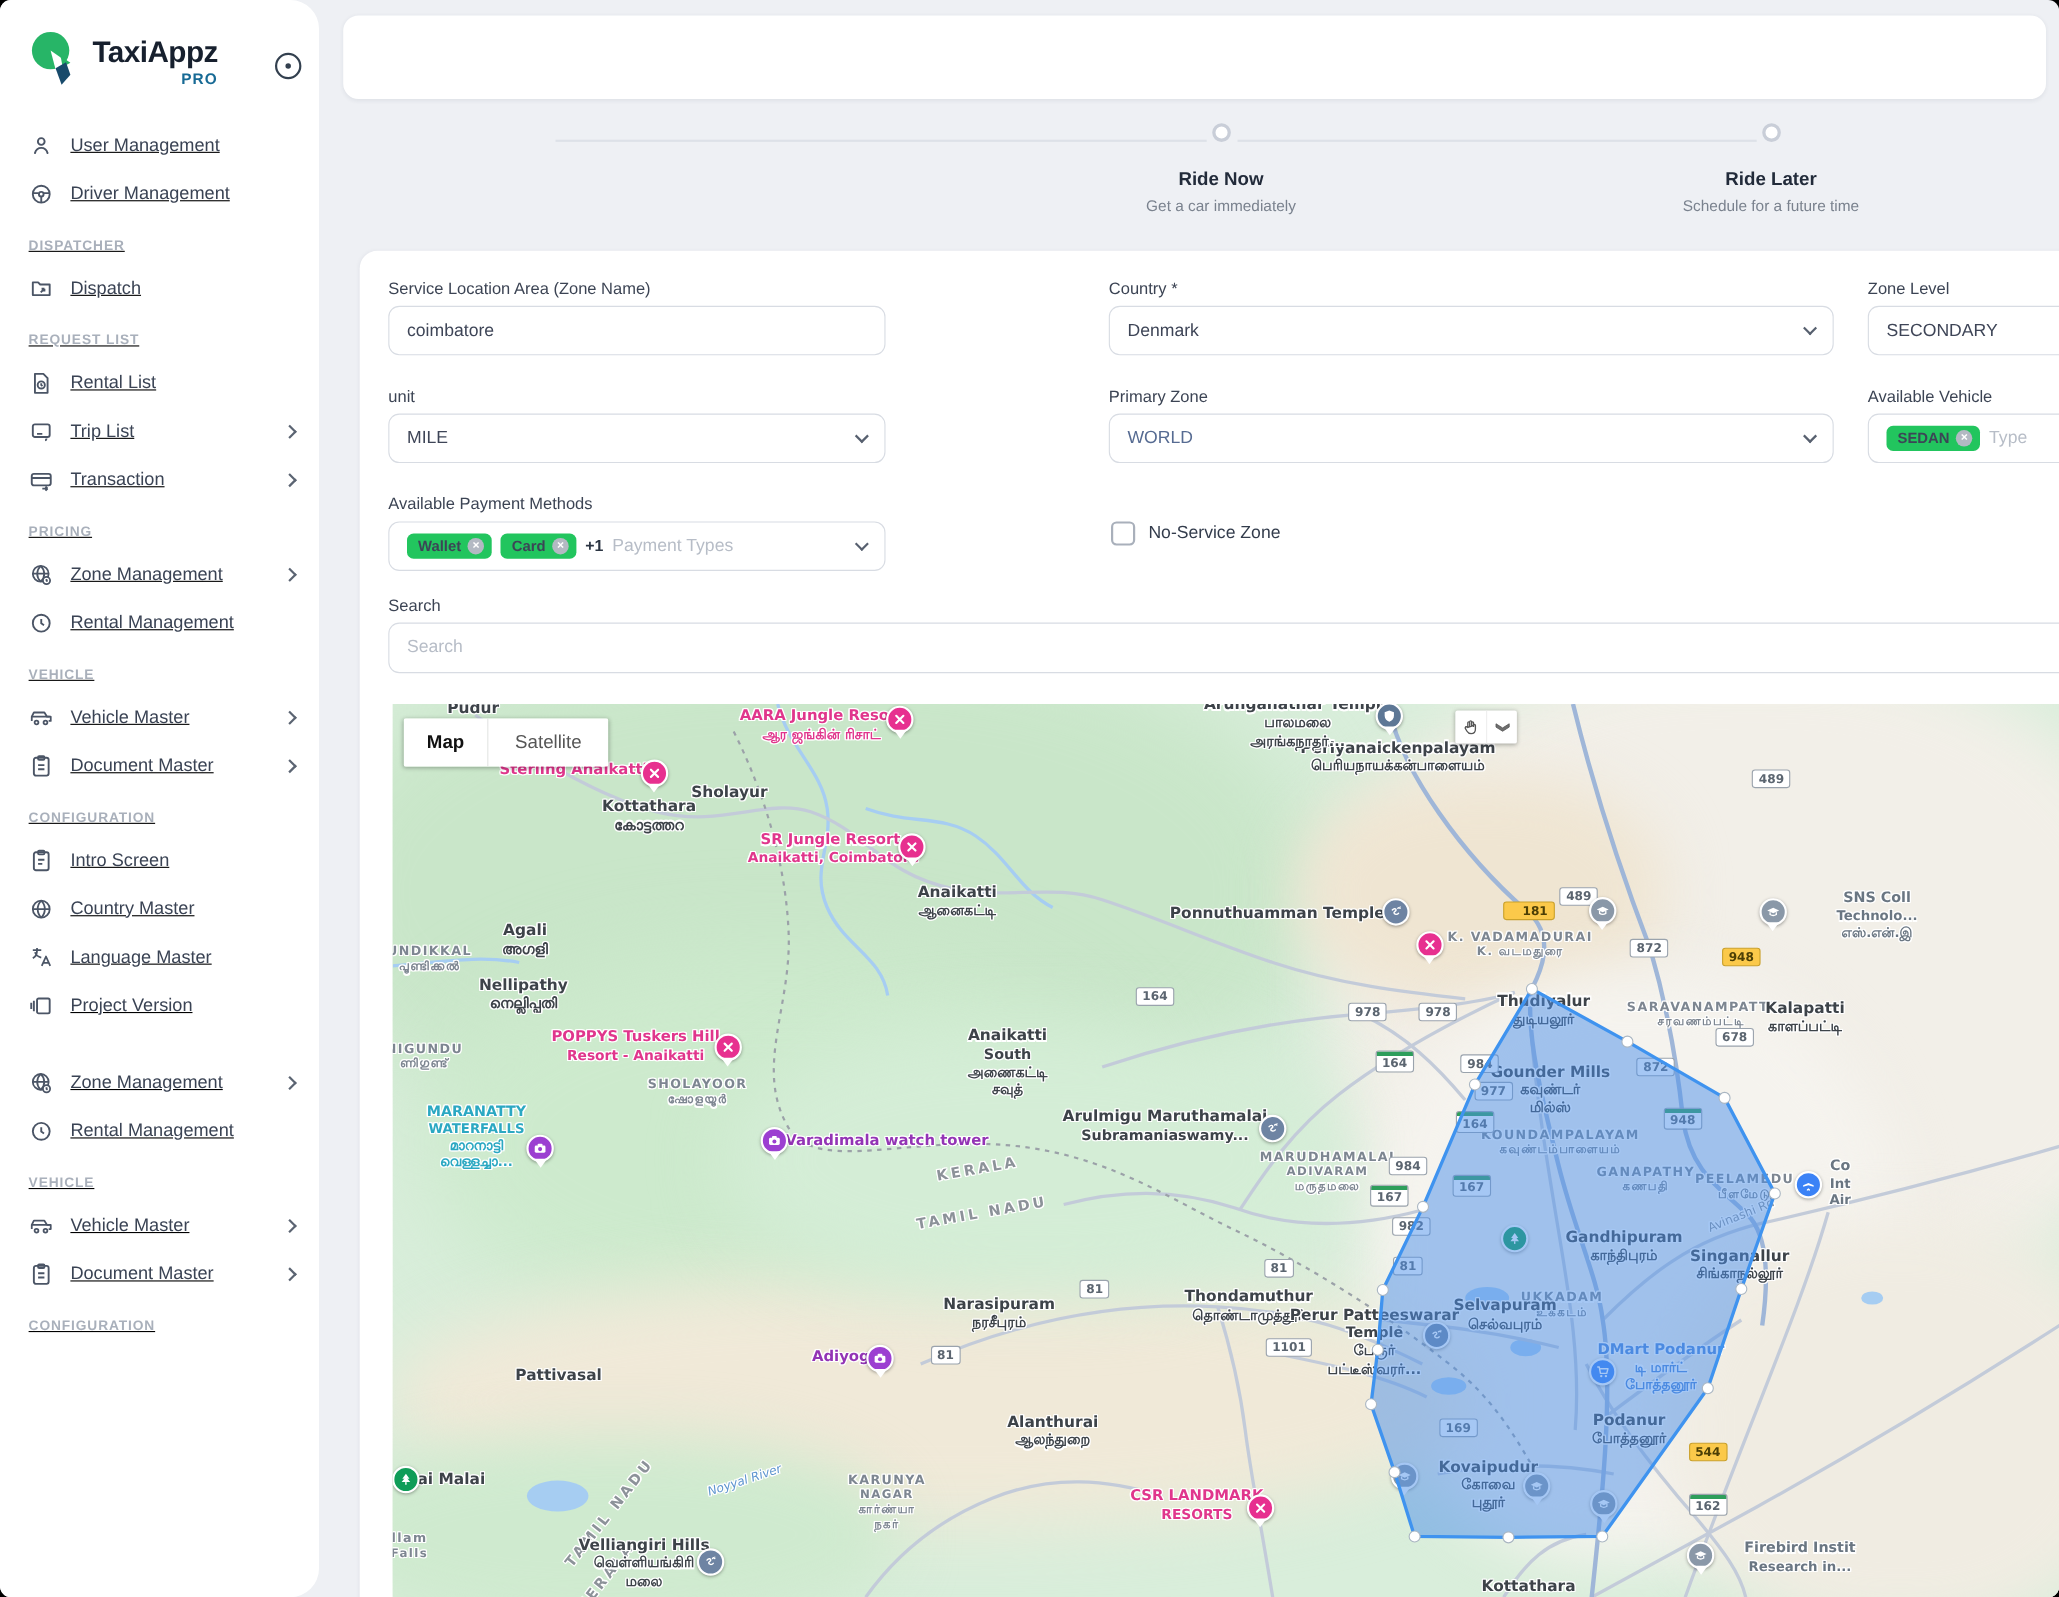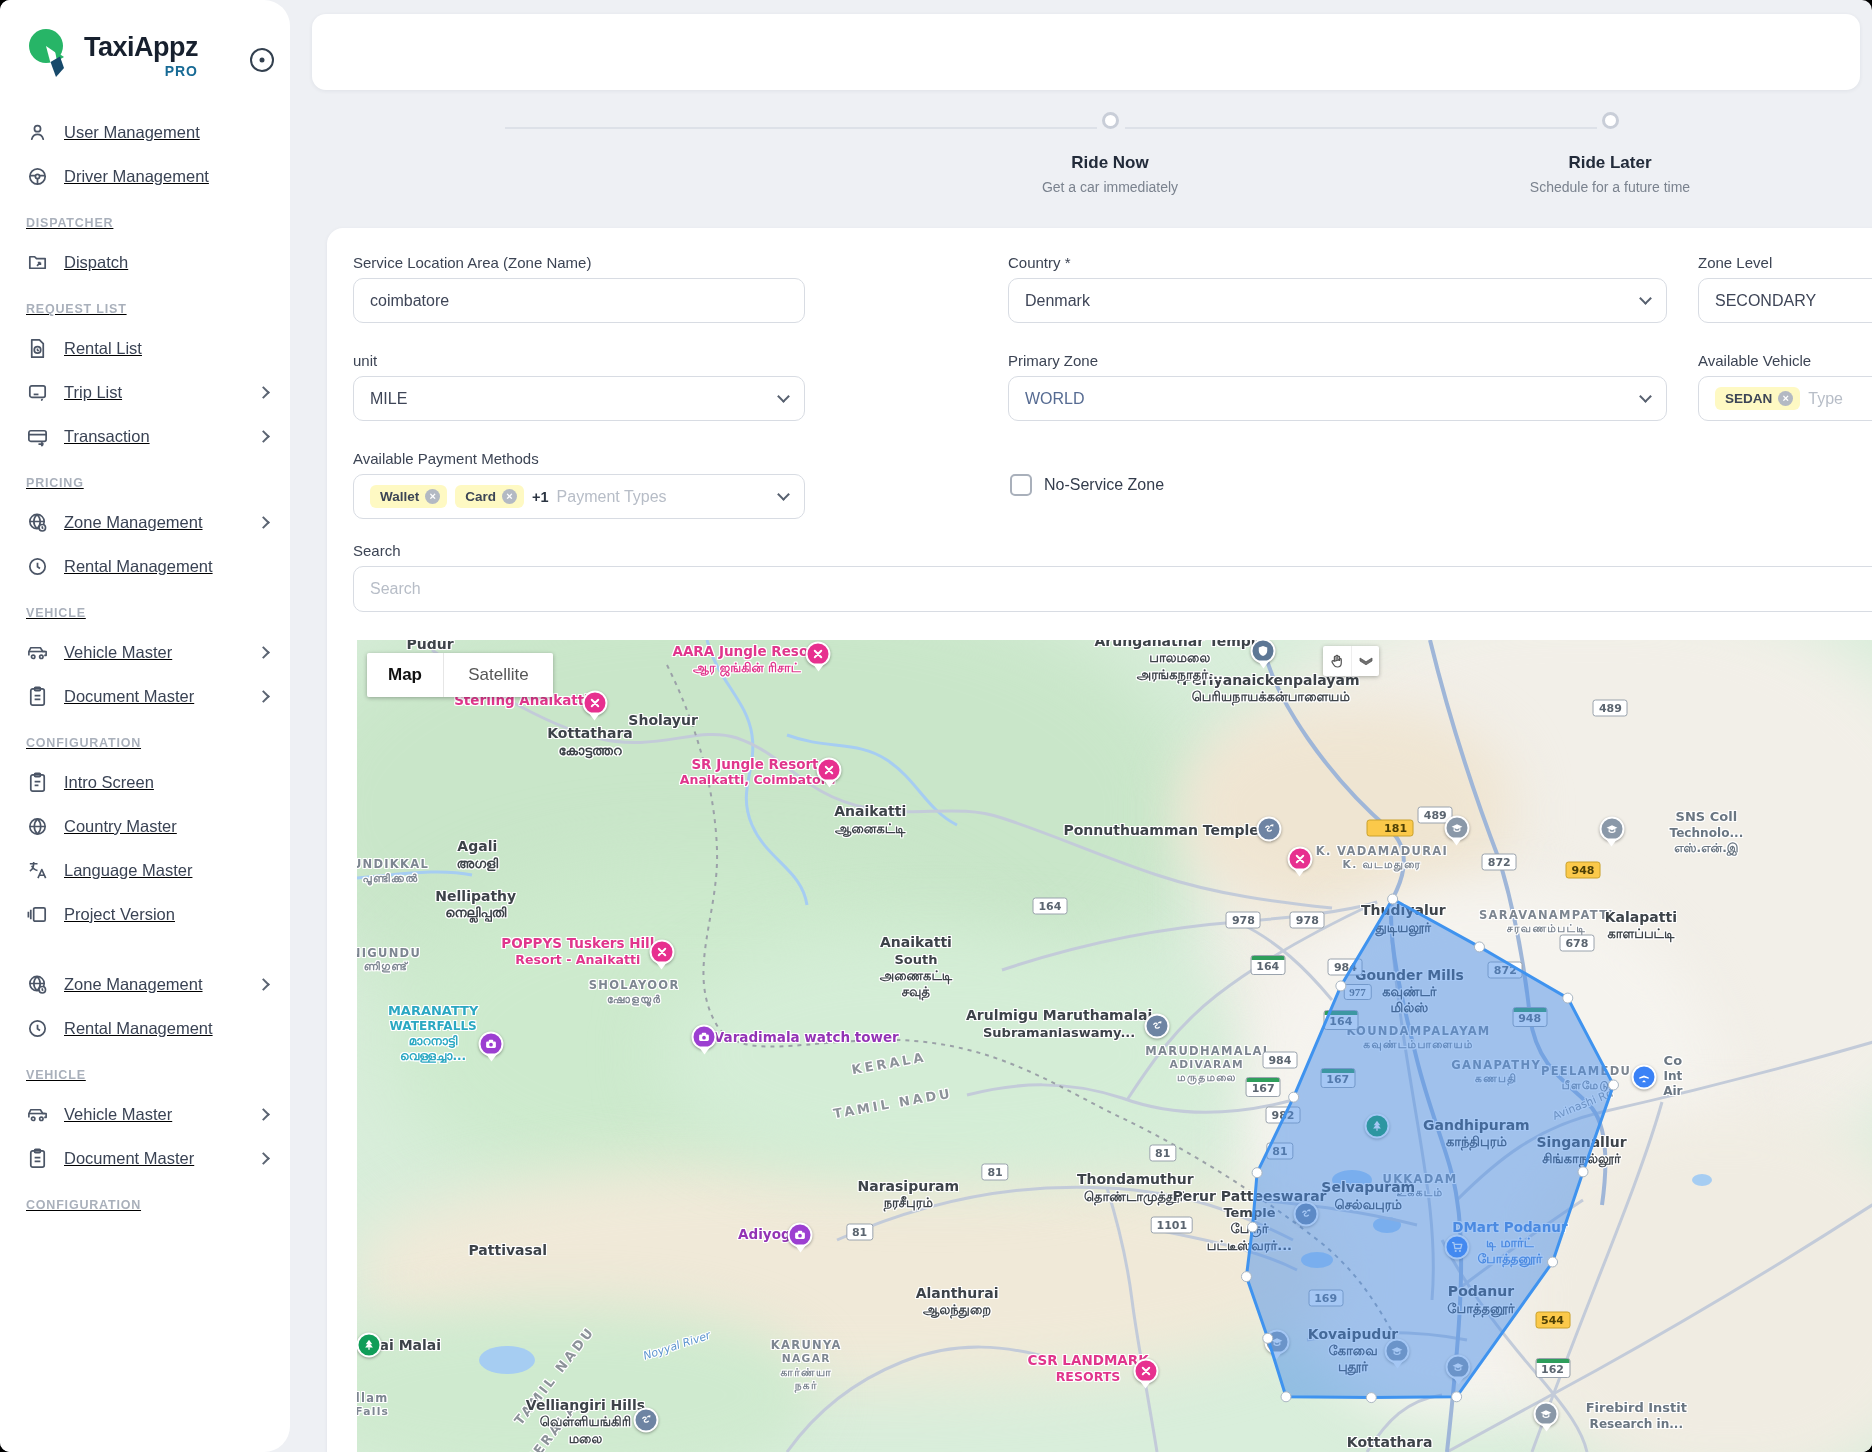--- a/index.html
+++ b/index.html
@@ -48,21 +48,21 @@
   .content-card { position:absolute; left:37px; top:228px; width:1560px; height:1300px;
                   background:#fff; border-radius:16px; box-shadow:0 1px 4px rgba(30,40,70,.06); }
   .flabel { position:absolute; font-size:15px; color:#3c4454; }
   .field { position:absolute; height:45px; border:1px solid #d8dce3; border-radius:10px; background:#fff;
            display:flex; align-items:center; padding:0 16px; font-size:16px; color:#3e4557; cursor:pointer; }
   .field input { border:none; outline:none; font-size:16px; color:#3e4557; width:100%;
                  font-family:"Liberation Sans",sans-serif; background:transparent; }
   .field input::placeholder { color:#b7bdc7; }
   .chev { margin-left:auto; width:9px; height:9px; border-right:2px solid #57606f; border-bottom:2px solid #57606f;
           transform:rotate(45deg); margin-top:-4px; flex:0 0 auto; }
-  .chip { display:flex; align-items:center; background:#fef9c3; border-radius:6px; padding:4px 7px 4px 10px;
+  .chip { display:flex; align-items:center; background:#22c55e; border-radius:6px; padding:4px 7px 4px 10px;
           font-size:13.5px; font-weight:700; color:#3c4556; margin-right:8px; white-space:nowrap; }
   .chip .x { width:15px; height:15px; margin-left:6px; background:#b3b9c3; color:#fff; border-radius:50%;
              font-size:11px; line-height:15px; text-align:center; cursor:pointer; }
   .more-chip { font-size:14.5px; font-weight:700; color:#2b3442; margin-right:8px; }
   .ph { color:#b7bdc7; font-size:16px; }
   .checkrow { position:absolute; display:flex; align-items:center; cursor:pointer; }
   .checkbox { width:22px; height:22px; border:2px solid #a9b0bb; border-radius:5px; background:#fff; }
   .checkrow .cl { margin-left:12px; font-size:16px; color:#333c4c; }
 
   
@@ -894,21 +894,21 @@
             <div class="badge" style="left: 70.8%; top: 21.6%;">489</div>
             <div class="badge" style="left: 82.3%; top: 8.4%;">489</div>
             <div class="badge" style="left: 75%; top: 27.3%;">872</div>
             <div class="badge" style="left: 75.4%; top: 40.6%;">872</div>
             <div class="badge y" style="left: 80.5%; top: 28.3%;">948</div>
             <div class="badge g" style="left: 77%; top: 46.4%;">948</div>
             <div class="badge" style="left: 58.2%; top: 34.5%;">978</div>
             <div class="badge" style="left: 62.4%; top: 34.5%;">978</div>
             <div class="badge" style="left: 64.9%; top: 40.3%;">984</div>
             <div class="badge" style="left: 60.6%; top: 51.7%;">984</div>
-            <div class="badge" style="left: 65.7%; top: 43.3%; font-family: Liberation Serif, serif;">977</div>
+            <div class="badge" style="left: 65.7%; top: 43.3%;">977</div>
             <div class="badge" style="left: 45.5%; top: 32.8%;">164</div>
             <div class="badge g" style="left: 59.8%; top: 40%;">164</div>
             <div class="badge g" style="left: 64.6%; top: 46.8%;">164</div>
             <div class="badge g" style="left: 64.4%; top: 53.9%;">167</div>
             <div class="badge g" style="left: 59.5%; top: 55%;">167</div>
             <div class="badge" style="left: 80.1%; top: 37.3%;">678</div>
             <div class="badge" style="left: 60.8%; top: 58.5%;">982</div>
             <div class="badge" style="left: 41.9%; top: 65.5%;">81</div>
             <div class="badge" style="left: 52.9%; top: 63.2%;">81</div>
             <div class="badge" style="left: 60.6%; top: 62.9%;">81</div>

